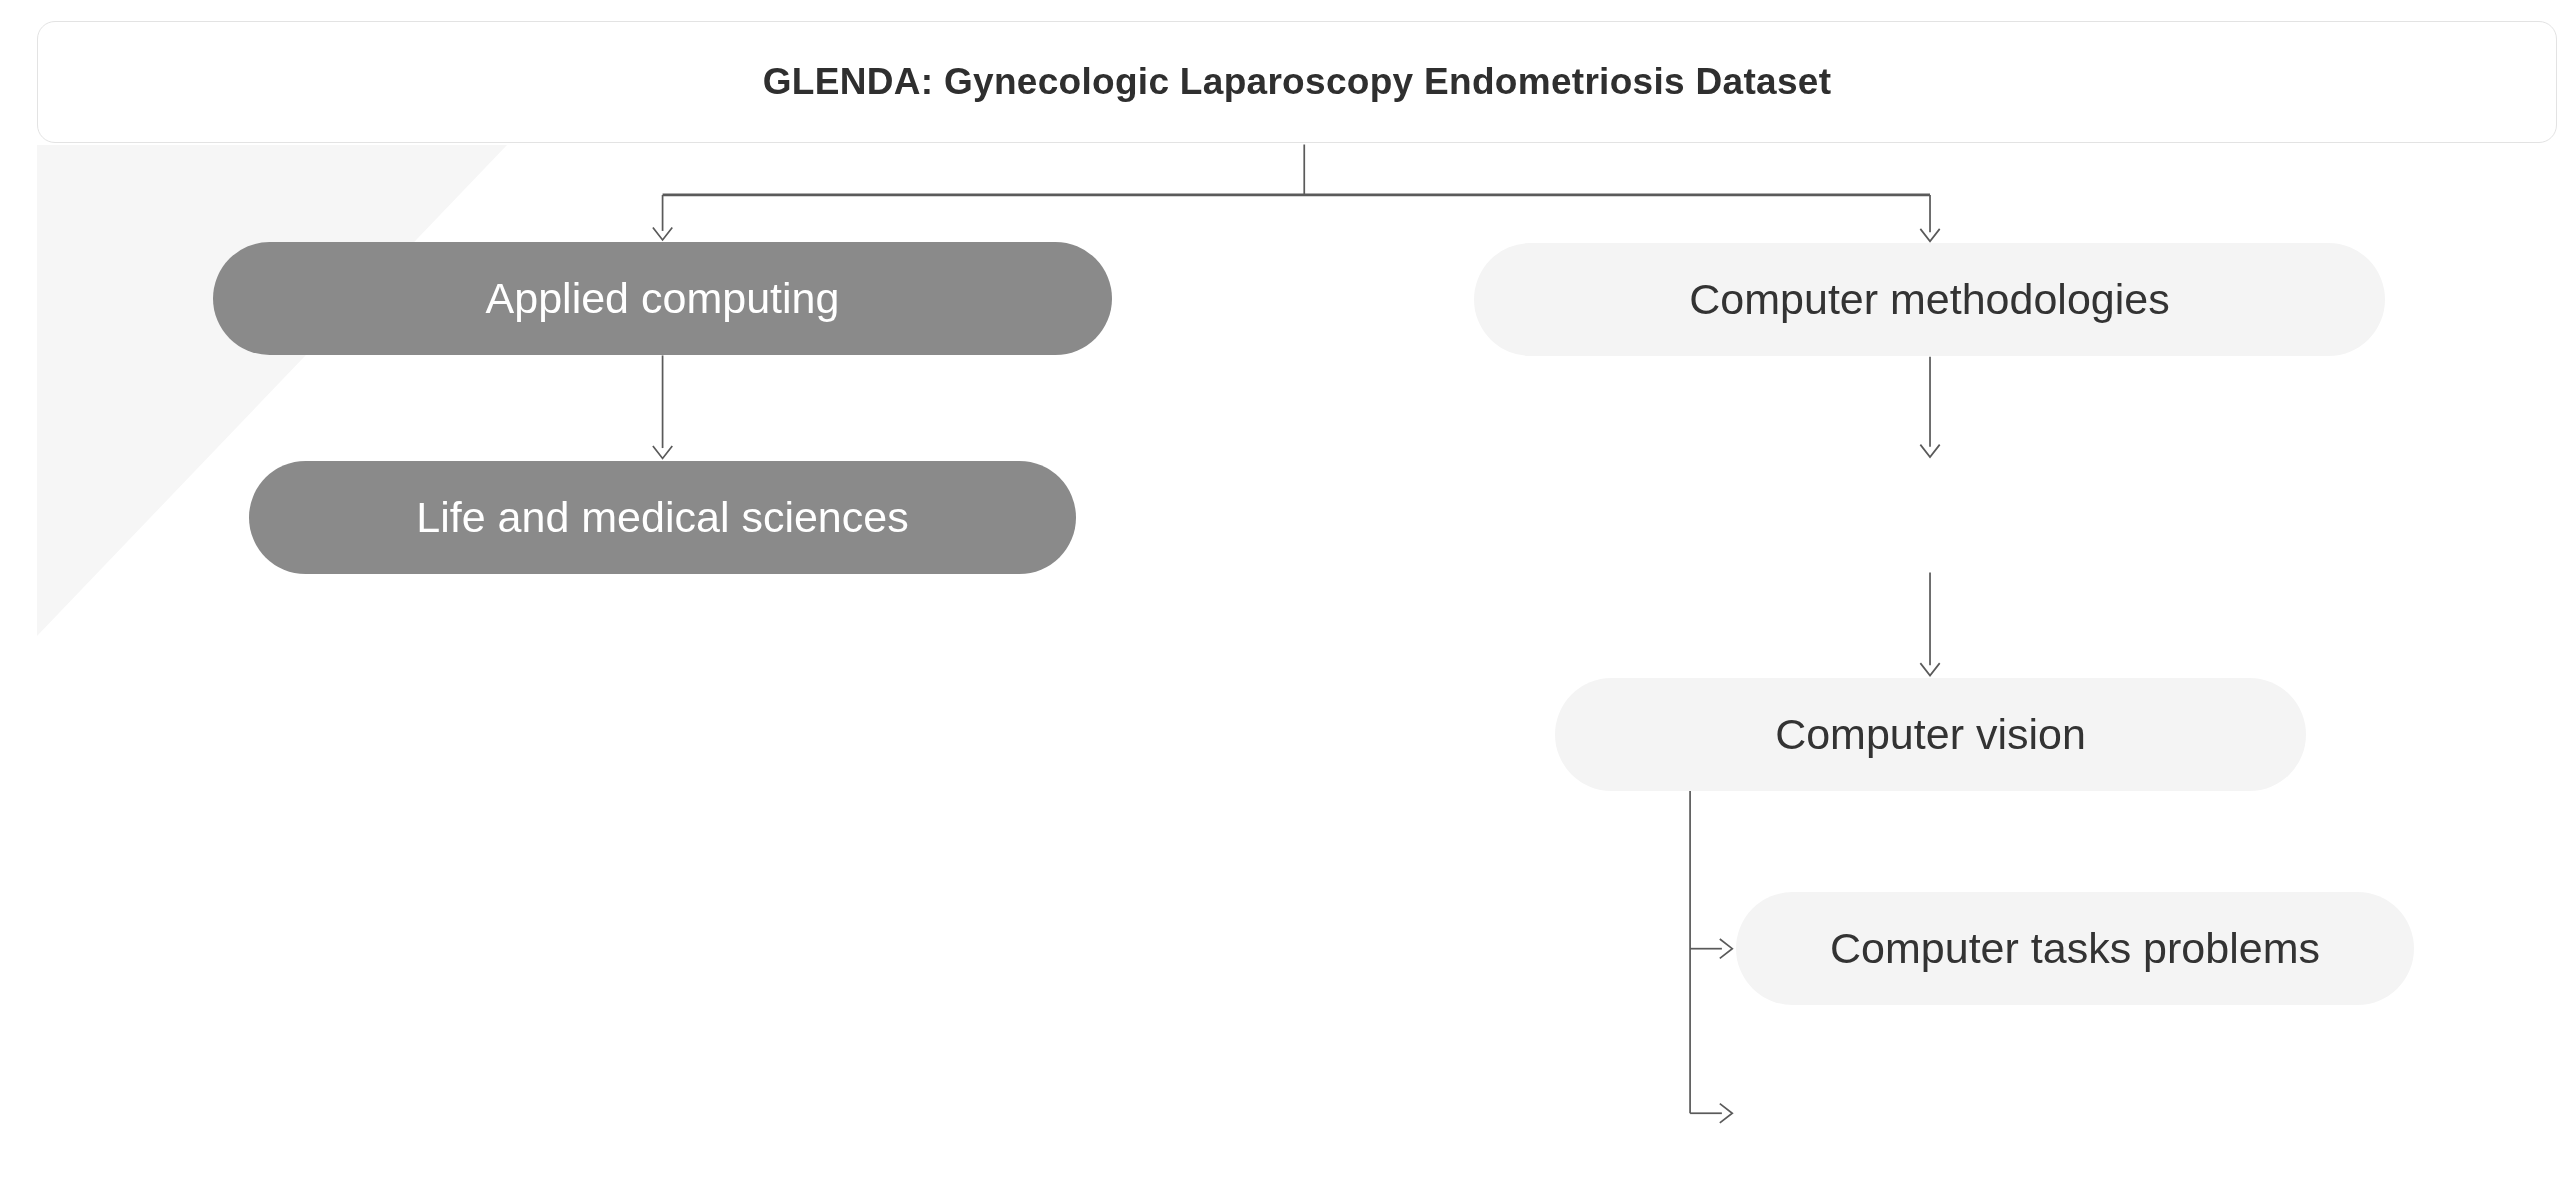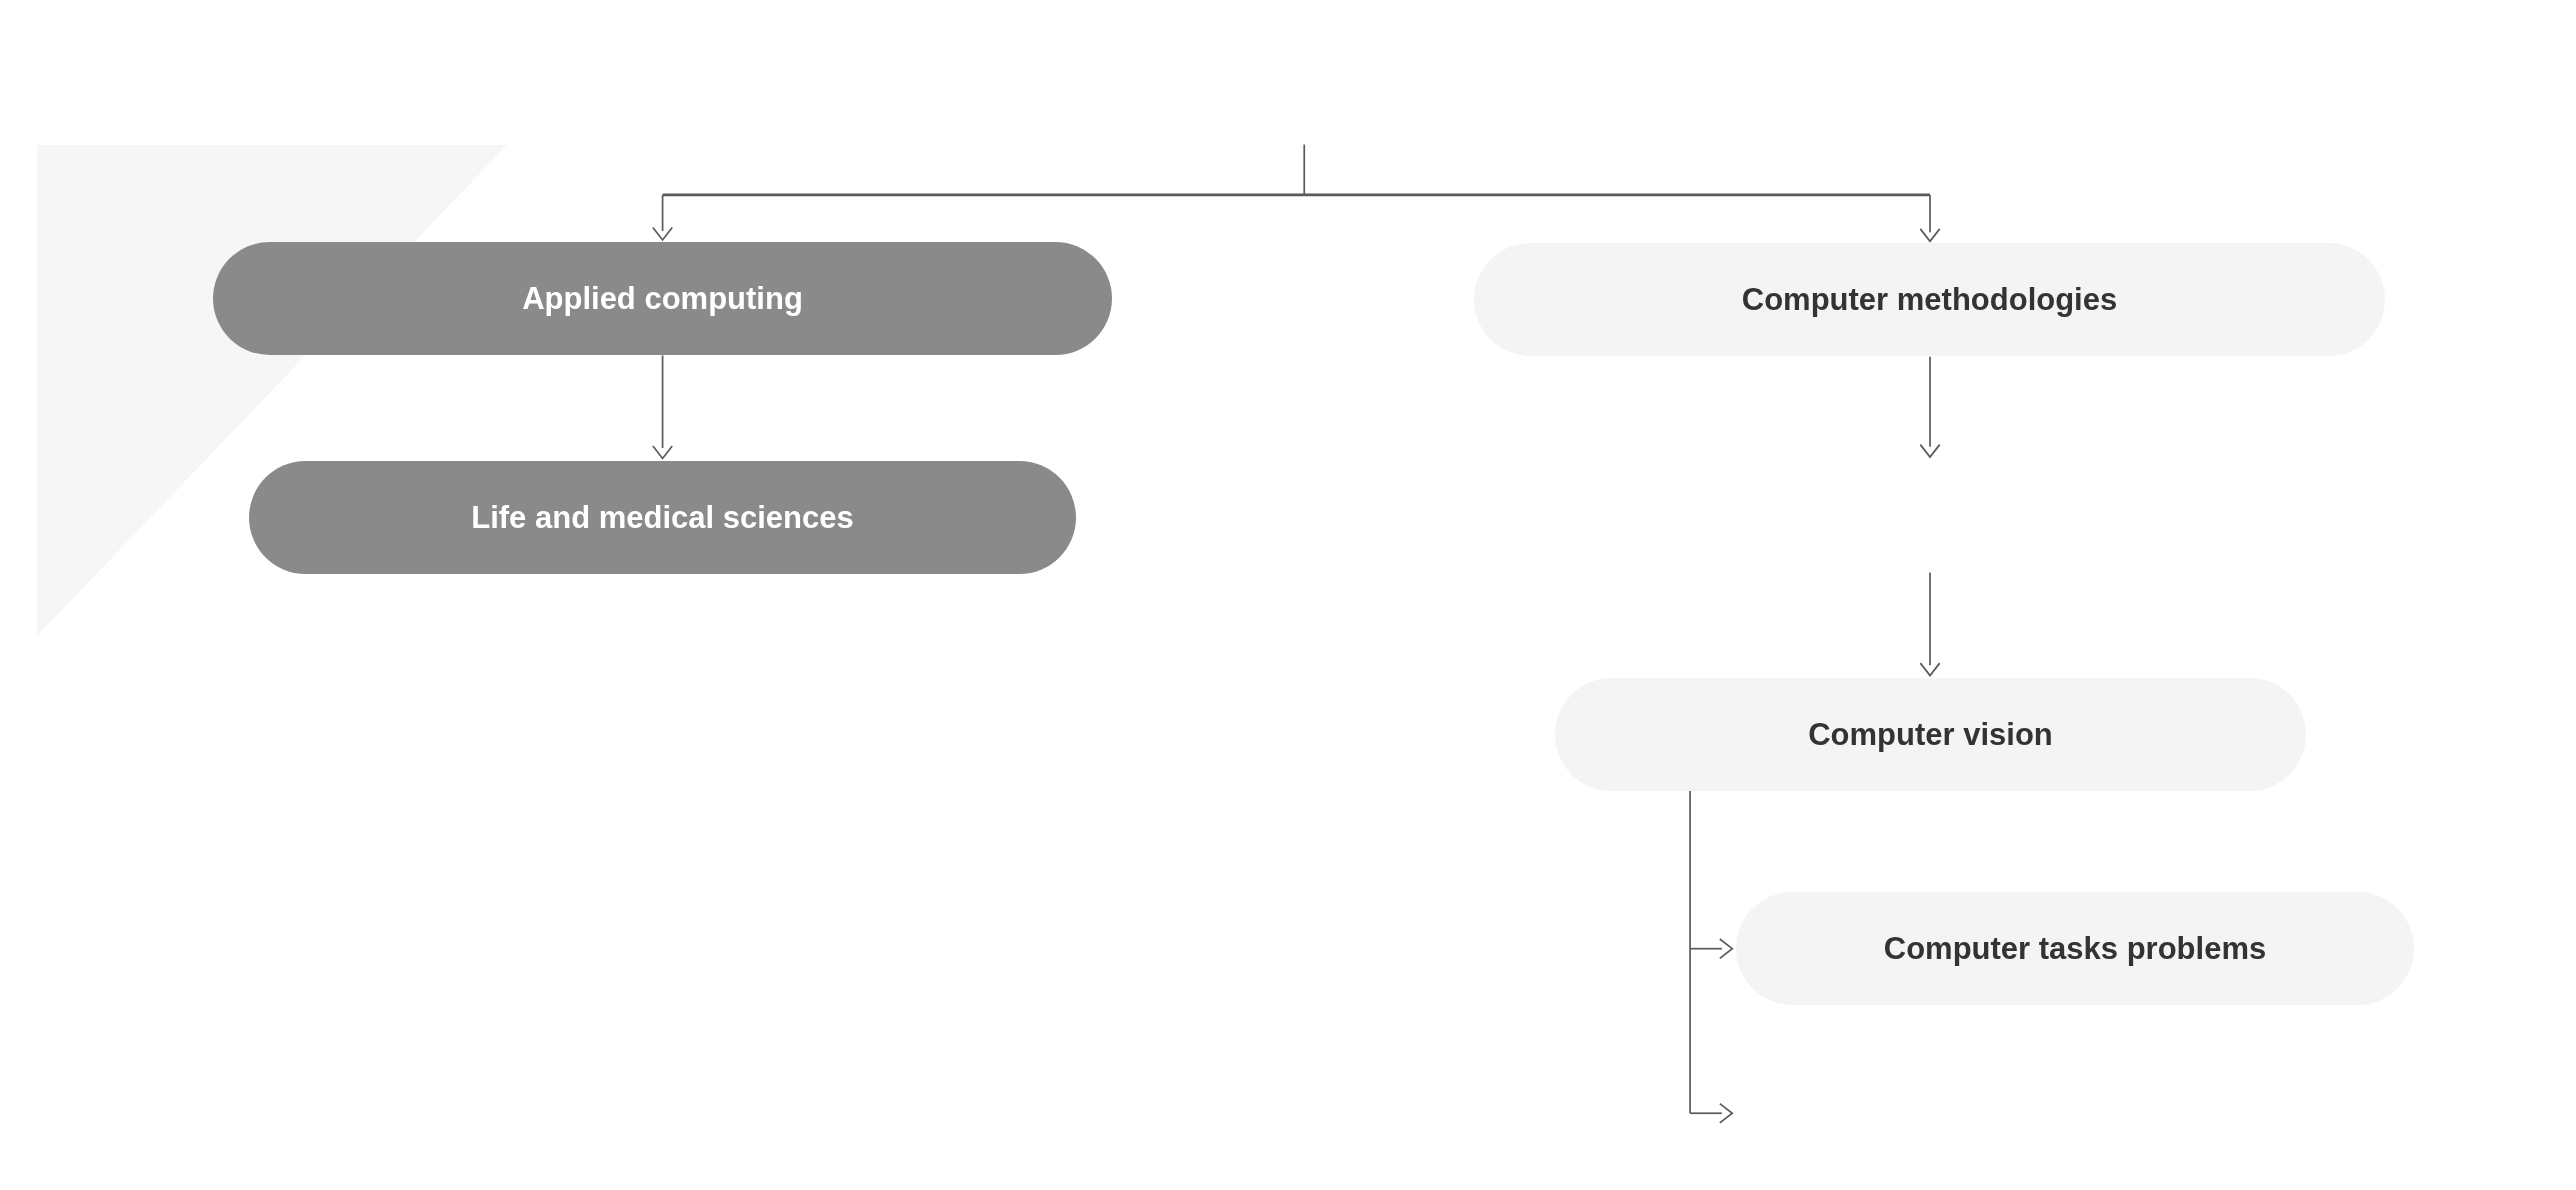--- a/index.html
+++ b/index.html
@@ -67,22 +67,22 @@
   .pill {
     position: absolute;
     height: 113px;
     border-radius: 62px;
     display: flex;
     align-items: center;
     justify-content: center;
     white-space: nowrap;
   }
   .pill .pill-label {
-    font-size: 31px;
-    font-weight: 700;
+    font-size: 43px;
+    font-weight: 400;
     text-align: right;
   }
   .pill.dark  { background: #8a8a8a; }
   .pill.dark .pill-label  { color: #ffffff; }
   .pill.light { background: #f4f4f4; }
   .pill.light .pill-label { color: #333333; }
 
   .pill.n-applied          { left: 213px;  top: 242px;  width: 899px; }
   .pill.n-life             { left: 249px;  top: 461px;  width: 827px; }
   .pill.n-methodologies    { left: 1474px; top: 243px;  width: 911px; }
@@ -134,20 +134,23 @@
       <g>
         <line x1="2444" y1="1144" x2="2444" y2="1610" stroke-width="2.5"></line>
         <line x1="2444" y1="1372" x2="2490" y2="1372" stroke-width="2.5"></line>
         <path d="M 2487 1358 L 2505 1372 L 2487 1386" stroke-width="2.5"></path>
         <line x1="2444" y1="1610" x2="2490" y2="1610" stroke-width="2.5"></line>
         <path d="M 2487 1596 L 2505 1610 L 2487 1624" stroke-width="2.5"></path>
       </g>
     </g>
   </svg>
 
+  <div class="title-bar">
+    <span class="title-text">GLENDA: Gynecologic Laparoscopy Endometriosis Dataset</span>
+  </div>
 
   <div class="pill dark n-applied">
     <span class="pill-label">Applied computing</span>
   </div>
 
   <div class="pill dark n-life">
     <span class="pill-label">Life and medical sciences</span>
   </div>
 
   <div class="pill light n-methodologies">

